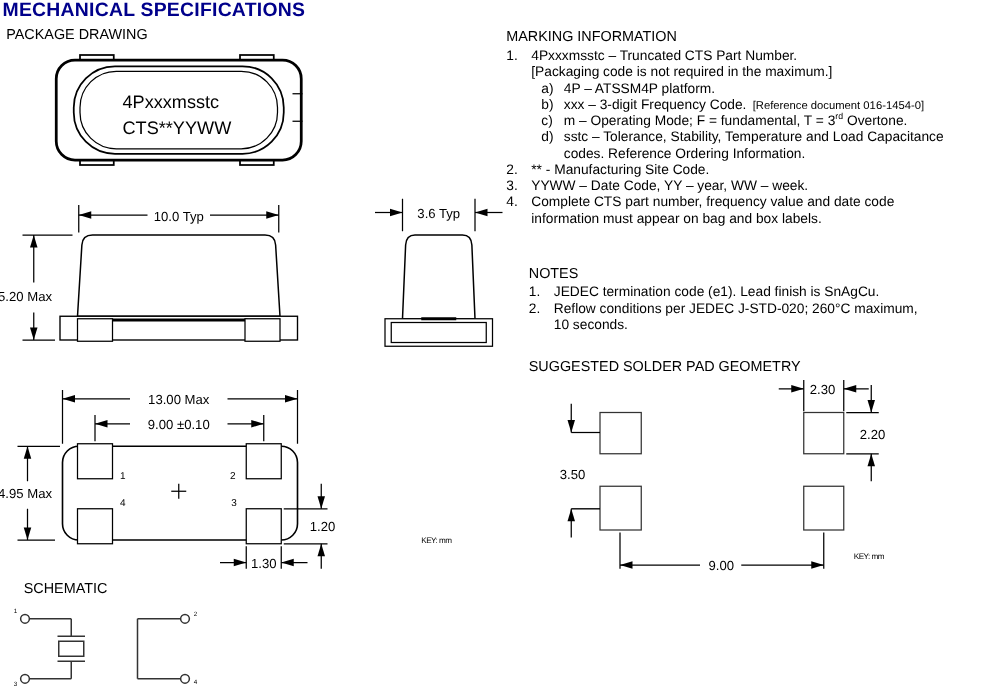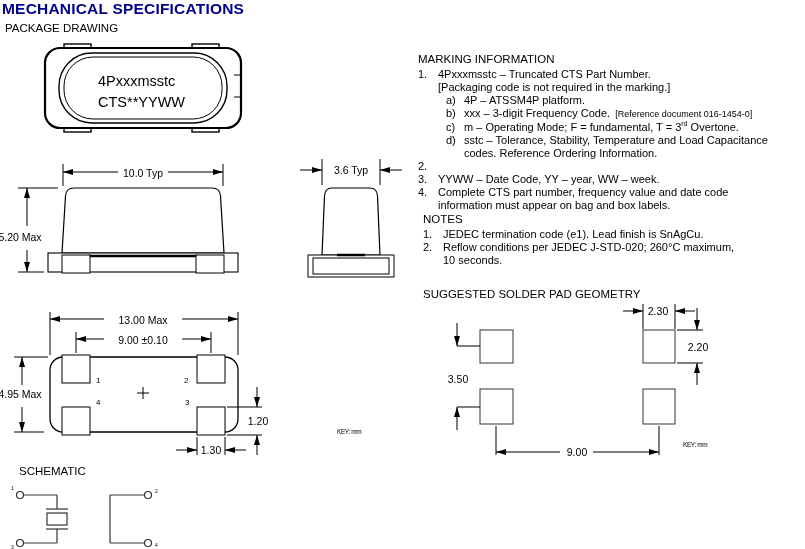--- a/index.html
+++ b/index.html
@@ -157,28 +157,28 @@
       <line x1="225" y1="142" x2="225" y2="160"></line>
       <line x1="176" y1="155" x2="197" y2="155"></line>
       <line x1="225" y1="155" x2="246" y2="155"></line>
       <polygon points="197,155 187,152 187,158" stroke="none" fill="#000"></polygon>
       <polygon points="225,155 235,152 235,158" stroke="none" fill="#000"></polygon>
     </g>
     <text class="dimtxt" x="211" y="159" text-anchor="middle">1.30</text>
     <text class="keytxt" x="337" y="139">KEY: mm</text>
   </svg>
 
-  <div class="rc" style="left:418px;top:24px;margin-top:29px;">
+  <div class="rc" style="left:405px;top:24px;">
     <div class="sec-h">MARKING INFORMATION</div>
     <div class="row">
       <span class="num">1.</span>
       <span>4Pxxxmsstc – Truncated CTS Part Number.</span>
     </div>
     <div class="row">
-      <span class="cont">[Packaging code is not required in the marking.]</span>
+      <span class="cont">[Packaging code is not required in the maximum.]</span>
     </div>
     <div class="row sub">
       <span class="slbl">a)</span>
       <span>4P – ATSSM4P platform.</span>
     </div>
     <div class="row sub">
       <span class="slbl">b)</span>
       <span><span>xxx – 3-digit Frequency Code.</span><span class="ref">[Reference document 016-1454-0]</span></span>
     </div>
     <div class="row sub">
@@ -187,20 +187,21 @@
     </div>
     <div class="row sub">
       <span class="slbl">d)</span>
       <span>sstc – Tolerance, Stability, Temperature and Load Capacitance</span>
     </div>
     <div class="row">
       <span class="scont">codes.  Reference Ordering Information.</span>
     </div>
     <div class="row">
       <span class="num">2.</span>
+      <span>** - Manufacturing Site Code.</span>
     </div>
     <div class="row">
       <span class="num">3.</span>
       <span>YYWW – Date Code, YY – year, WW – week.</span>
     </div>
     <div class="row">
       <span class="num">4.</span>
       <span>Complete CTS part number, frequency value and date code</span>
     </div>
     <div class="row">

